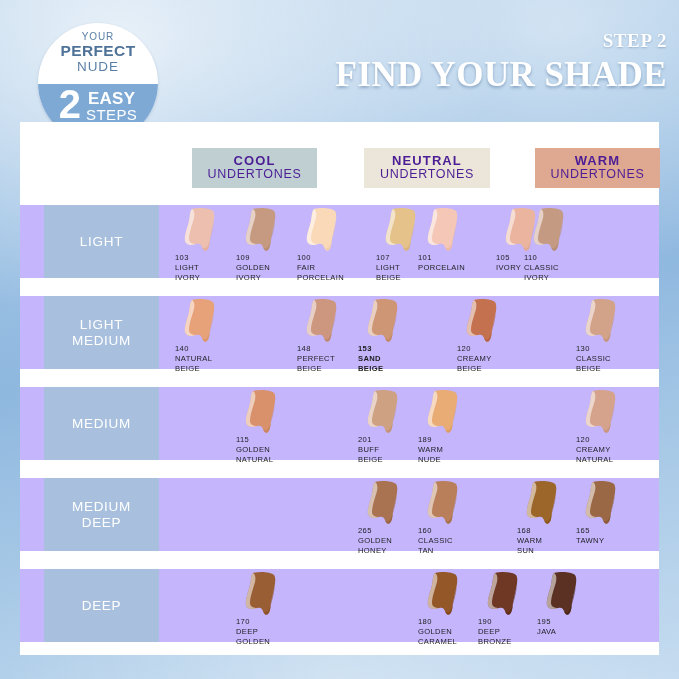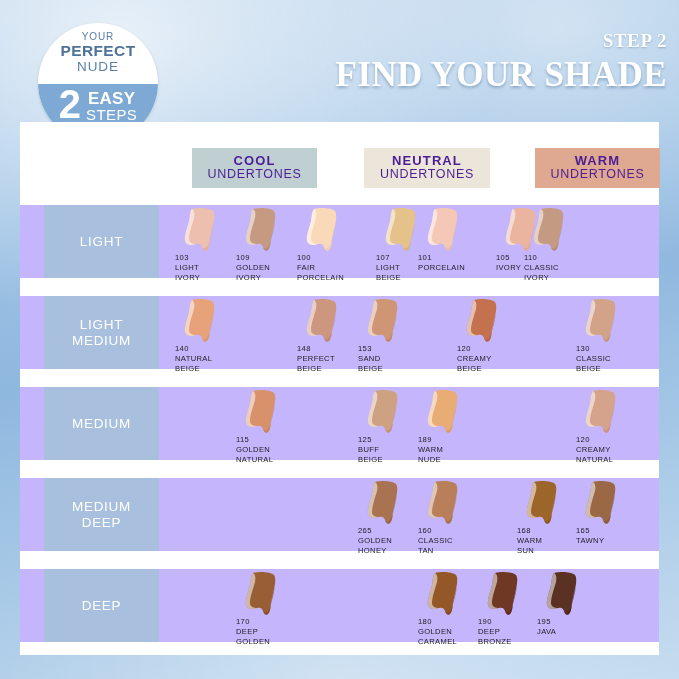--- a/index.html
+++ b/index.html
@@ -206,21 +206,21 @@
           </div>
           <div class="sw" style="left: 277px;">
             <div class="blob"><svg viewBox="0 0 44 46" width="44" height="46" xmlns="http://www.w3.org/2000/svg">
                 <path d="M13 2 C20 0 31 1 34 4 C37 8 34 18 32 27 C30 35 31 40 28 43 C26 45 24 43 23 40 C22 37 20 36 17 37 C12 39 7 38 6 34 C5 29 8 22 10 14 C11 8 11 4 13 2 Z" fill="#cd967f"></path>
                 <path d="M13 2 C11 4 11 8 10 14 C8 22 5 29 6 34 C7 38 12 39 17 37 C14 37 10 36 10 32 C10 26 13 18 15 11 C16 6 15 3 13 2 Z" fill="#ffffff" opacity=".55"></path>
                 <path d="M23 40 C24 43 26 45 28 43 C31 40 30 35 32 27 C33 23 34 19 35 15 C34 22 32 30 30 36 C28 41 26 43 23 40 Z" fill="#bb836c" opacity=".75"></path>
               </svg></div>
             <div class="cap"><span class="num">148</span><span>PERFECT
 BEIGE</span></div>
           </div>
-          <div class="sw" style="left: 338px;">
+          <div class="sw" style="left: 338px; font-weight: bold;">
             <div class="blob"><svg viewBox="0 0 44 46" width="44" height="46" xmlns="http://www.w3.org/2000/svg">
                 <path d="M13 2 C20 0 31 1 34 4 C37 8 34 18 32 27 C30 35 31 40 28 43 C26 45 24 43 23 40 C22 37 20 36 17 37 C12 39 7 38 6 34 C5 29 8 22 10 14 C11 8 11 4 13 2 Z" fill="#cf9675"></path>
                 <path d="M13 2 C11 4 11 8 10 14 C8 22 5 29 6 34 C7 38 12 39 17 37 C14 37 10 36 10 32 C10 26 13 18 15 11 C16 6 15 3 13 2 Z" fill="#ffffff" opacity=".55"></path>
                 <path d="M23 40 C24 43 26 45 28 43 C31 40 30 35 32 27 C33 23 34 19 35 15 C34 22 32 30 30 36 C28 41 26 43 23 40 Z" fill="#bd8463" opacity=".75"></path>
               </svg></div>
             <div class="cap"><span class="num">153</span><span>SAND
 BEIGE</span></div>
           </div>
           <div class="sw" style="left: 437px;">
             <div class="blob"><svg viewBox="0 0 44 46" width="44" height="46" xmlns="http://www.w3.org/2000/svg">
@@ -253,21 +253,21 @@
               </svg></div>
             <div class="cap"><span class="num">115</span><span>GOLDEN
 NATURAL</span></div>
           </div>
           <div class="sw" style="left: 338px;">
             <div class="blob"><svg viewBox="0 0 44 46" width="44" height="46" xmlns="http://www.w3.org/2000/svg">
                 <path d="M13 2 C20 0 31 1 34 4 C37 8 34 18 32 27 C30 35 31 40 28 43 C26 45 24 43 23 40 C22 37 20 36 17 37 C12 39 7 38 6 34 C5 29 8 22 10 14 C11 8 11 4 13 2 Z" fill="#cfa183"></path>
                 <path d="M13 2 C11 4 11 8 10 14 C8 22 5 29 6 34 C7 38 12 39 17 37 C14 37 10 36 10 32 C10 26 13 18 15 11 C16 6 15 3 13 2 Z" fill="#ffffff" opacity=".55"></path>
                 <path d="M23 40 C24 43 26 45 28 43 C31 40 30 35 32 27 C33 23 34 19 35 15 C34 22 32 30 30 36 C28 41 26 43 23 40 Z" fill="#bd8f70" opacity=".75"></path>
               </svg></div>
-            <div class="cap"><span class="num">125</span><span>BUFF
+            <div class="cap"><span class="num">201</span><span>BUFF
 BEIGE</span></div>
           </div>
           <div class="sw" style="left: 398px;">
             <div class="blob"><svg viewBox="0 0 44 46" width="44" height="46" xmlns="http://www.w3.org/2000/svg">
                 <path d="M13 2 C20 0 31 1 34 4 C37 8 34 18 32 27 C30 35 31 40 28 43 C26 45 24 43 23 40 C22 37 20 36 17 37 C12 39 7 38 6 34 C5 29 8 22 10 14 C11 8 11 4 13 2 Z" fill="#e9ac75"></path>
                 <path d="M13 2 C11 4 11 8 10 14 C8 22 5 29 6 34 C7 38 12 39 17 37 C14 37 10 36 10 32 C10 26 13 18 15 11 C16 6 15 3 13 2 Z" fill="#ffffff" opacity=".55"></path>
                 <path d="M23 40 C24 43 26 45 28 43 C31 40 30 35 32 27 C33 23 34 19 35 15 C34 22 32 30 30 36 C28 41 26 43 23 40 Z" fill="#d79a62" opacity=".75"></path>
               </svg></div>
             <div class="cap"><span class="num">189</span><span>WARM
 NUDE</span></div>

